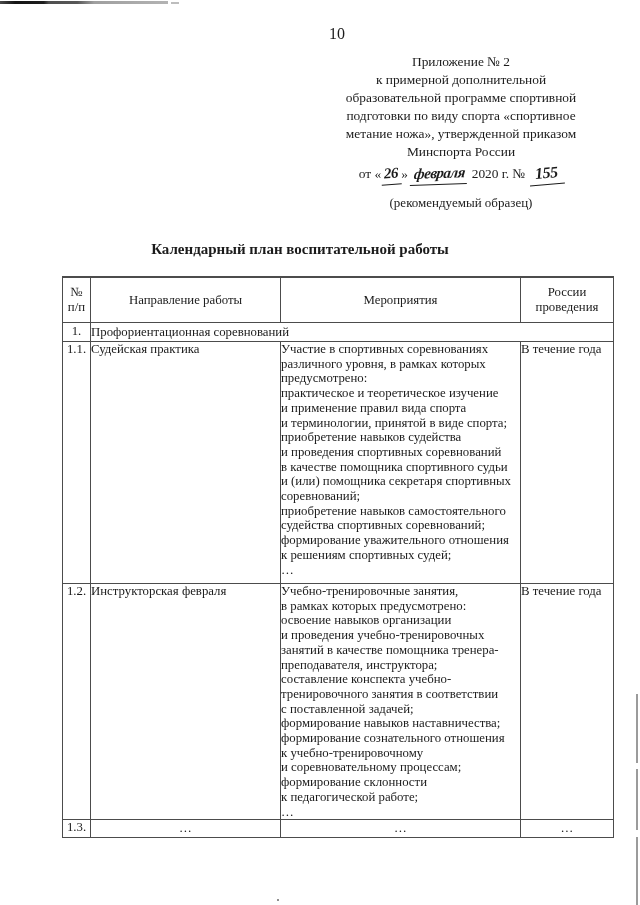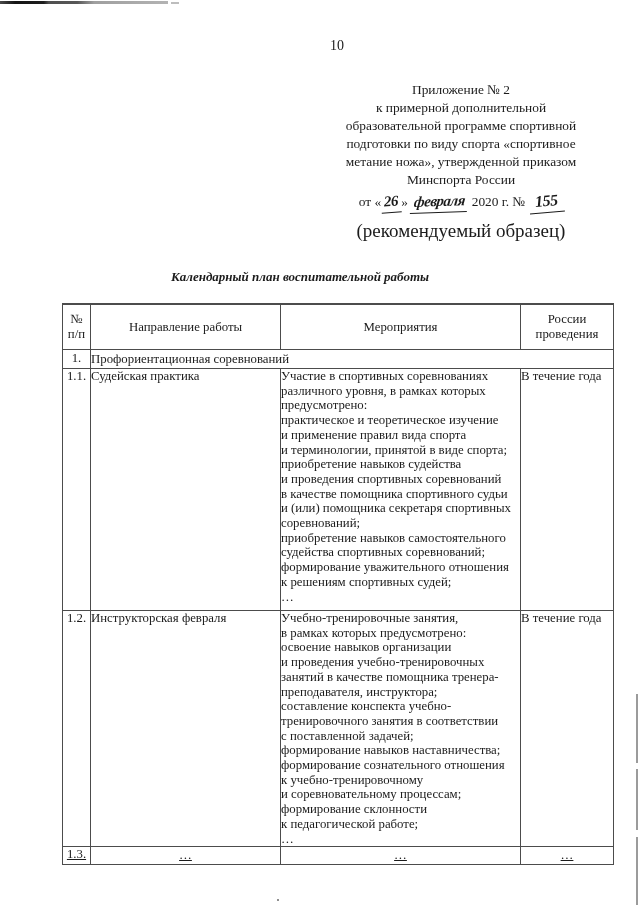--- a/index.html
+++ b/index.html
@@ -17,57 +17,56 @@
     background:linear-gradient(to right,#4a4a4a 0%,#141414 9%,#1d1d1d 26%,#4f4f4f 29%,#575757 46%,#9f9f9f 56%,#b3b3b3 100%);
   }
   .artifact-top-dash{position:absolute;top:2px;left:171px;width:8px;height:2px;background:#bdbdbd;}
   .artifact-right{position:absolute;top:694px;left:636px;width:2px;height:211px;background:#9b9b9b;}
   .artifact-right-gap1{position:absolute;top:763px;left:635px;width:4px;height:6px;background:#ffffff;}
   .artifact-right-gap2{position:absolute;top:830px;left:635px;width:4px;height:7px;background:#ffffff;}
   .artifact-dot{position:absolute;top:899px;left:277px;width:2px;height:2px;background:#6a6a6a;border-radius:50%;}
 
   
   .page-number{
-    padding-top:39px;
-    text-align:center;
-    font-size:14px;
+    padding-top:27px;
+    text-align:center;
+    font-size:16px;
     line-height:13px;
     text-indent:34px;
   }
   .annex-block{
     width:282px;
-    margin:29px 38px 0 auto;
+    margin:13px 38px 0 auto;
     text-align:center;
     font-size:13.4px;
     line-height:18px;
   }
   .annex-text{white-space:pre-line;}
   .annex-date{margin-top:1px;line-height:22px;white-space:nowrap;}
   .hand{
     display:inline-block;
     font-style:italic;
     font-weight:bold;
     letter-spacing:-0.5px;
     border-bottom:1px solid #1b1b1b;
     padding:0 3px;
   }
   .hand-day{font-size:15px;transform:rotate(-4deg);}
   .hand-month{font-size:15px;transform:rotate(-2deg) skewX(-8deg);}
   .hand-number{font-size:16px;transform:rotate(-5deg);padding:0 6px;}
-  .annex-note{margin-top:9px;font-size:19px;}
+  .annex-note{margin-top:9px;font-size:13px;}
 
   
   .doc-title{
     margin-top:29px;
     width:560px;
     margin-left:20px;
     text-align:center;
     font-weight:bold;
-    font-size:13px;
-    font-style:italic;
+    font-size:15px;
   }
 
   
   table.cal-table{
     margin:18px 0 0 62px;
     width:551px;
     border-collapse:collapse;
     table-layout:fixed;
   }
   .cal-table col.c1{width:28px;}
@@ -95,21 +94,21 @@
   .cell-direction{vertical-align:top;padding:2px 4px 0 8px;line-height:15px;}
   .cell-activities{
     vertical-align:top;
     padding:2px 3px 0 8px;
     white-space:pre-line;
     line-height:14.7px;
   }
   .cell-period{vertical-align:top;padding:2px 2px 0 5px;line-height:15px;}
   tr.row-11{height:242px;}
   tr.row-12{height:232px;margin-left:32px;}
-  tr.row-13 td{height:17px;text-align:center;line-height:15px;text-decoration:underline;}
+  tr.row-13 td{height:17px;text-align:center;line-height:15px;}
   tr.row-13 td.num-cell{text-align:center;}
 </style>
 </head>
 <body>
 
 <div class="artifact-top"></div>
 <div class="artifact-top-dash"></div>
 <div class="artifact-right"></div>
 <div class="artifact-right-gap1"></div>
 <div class="artifact-right-gap2"></div>

